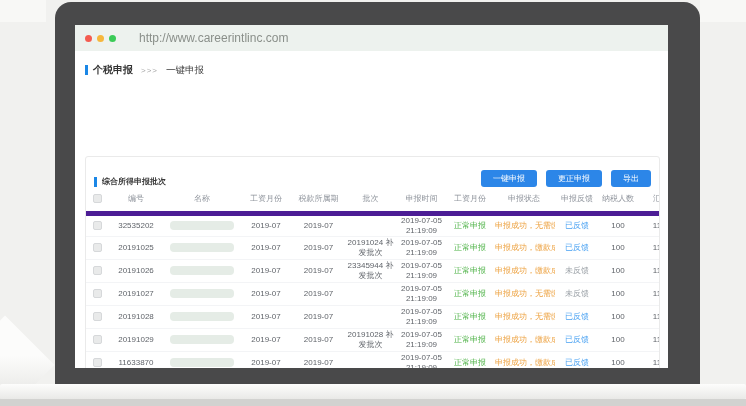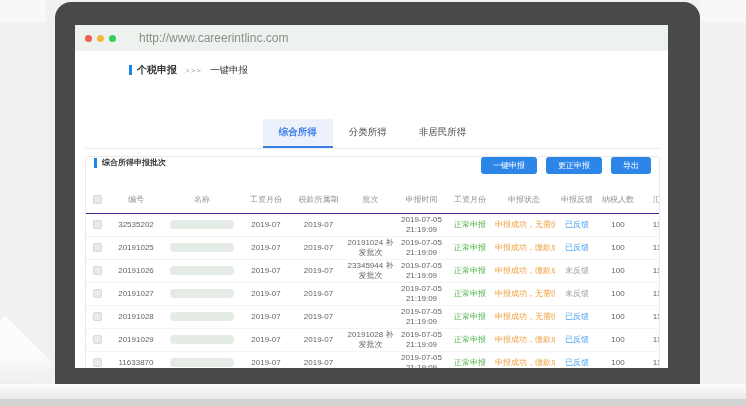--- a/index.html
+++ b/index.html
@@ -25,45 +25,45 @@
 
   
   .screen{position:absolute;left:75px;top:25px;width:593px;height:343px;background:#fff;z-index:4;overflow:hidden;}
   .urlbar{height:26px;background:#edf2ee;display:flex;align-items:center;padding-left:10px;}
   .dot{width:7px;height:7px;border-radius:50%;margin-right:5px;}
   .dot.r{background:#f45c50;} .dot.y{background:#f6b73c;} .dot.g{background:#3bcb57;}
   .url-text{margin-left:18px;font-size:12px;color:#8a8f8a;}
 
   .content{position:relative;width:100%;height:317px;}
 
-  .breadcrumb{position:absolute;left:10px;top:12px;display:flex;align-items:center;margin-left:44px;}
+  .breadcrumb{position:absolute;left:10px;top:12px;display:flex;align-items:center;}
   .blue-bar{width:3px;height:10px;background:#1b87e6;margin-right:5px;}
   .bc-section{font-size:10px;font-weight:bold;color:#333;}
   .bc-sep{font-size:8px;color:#a8a8a8;margin:0 8px;letter-spacing:1px;}
   .bc-current{font-size:9.5px;color:#3c3c3c;}
 
   .tabs{position:absolute;left:10px;top:68px;width:575px;border-bottom:1px solid #e8eaed;
         display:flex;justify-content:center;}
   .tab{font-size:9.5px;color:#4a4a4a;padding:7px 16px;cursor:pointer;}
   .tab.active{color:var(--tab-blue);font-weight:bold;background:#edf1fb;
               border-bottom:2px solid var(--tab-blue);}
 
   .panel{position:absolute;left:10px;top:105px;width:575px;height:234px;
          border:1px solid #eaeaea;border-radius:3px;background:#fff;overflow:hidden;}
-  .panel-header{height:30px;display:flex;align-items:flex-start;padding:0 8px;gap:28px;}
+  .panel-header{height:30px;display:flex;align-items:flex-end;padding:0 8px;gap:28px;}
   .panel-title-wrap{display:flex;align-items:center;flex:1;}
   .panel-title{font-size:8px;font-weight:bold;color:#3a3a3a;}
   .panel-btns{display:flex;gap:9px;}
   .btn{background:var(--accent);color:#fff;font-size:8px;border:none;border-radius:3px;
        height:17px;padding:0 12px;cursor:pointer;font-family:inherit;}
 
   .table-clip{width:573px;overflow:hidden;}
   table{border-collapse:collapse;table-layout:fixed;width:591px;}
   th,td{font-size:8px;text-align:center;padding:0 2px;line-height:1.2;overflow:hidden;}
-  thead th{color:#8f949c;height:26px;font-weight:normal;border-bottom:1px solid #4c1d95;}
+  thead th{color:#8f949c;height:26px;font-weight:normal;border-bottom:5px solid #4c1d95;}
   tbody td{color:#60646a;height:23px;border-bottom:1px solid #f3f4f6;}
   .checkbox{width:9px;height:9px;background:#e9eaea;border:1px solid #d6d8da;border-radius:2px;margin:0 auto;}
   .pill{width:64px;height:9px;background:#e5ece6;border-radius:4px;margin:0 auto;}
   .cell-type{color:var(--green);margin-left:24px;}
   .cell-status{color:var(--orange);white-space:nowrap;}
 </style>
 </head>
 <body>
 
 <div class="deco-tl"></div>
@@ -85,25 +85,20 @@
 
   <div class="content">
 
     <div class="breadcrumb">
       <span class="blue-bar"></span>
       <span class="bc-section">个税申报</span>
       <span class="bc-sep">&gt;&gt;&gt;</span>
       <span class="bc-current">一键申报</span>
     </div>
 
-    <div class="tabs">
-      <div class="tab active">综合所得</div>
-      <div class="tab">分类所得</div>
-      <div class="tab">非居民所得</div>
-    </div>
 
     <div class="panel">
       <div class="panel-header">
         <div class="panel-title-wrap">
           <span class="blue-bar"></span>
           <span class="panel-title">综合所得申报批次</span>
         </div>
         <div class="panel-btns">
           <button class="btn">一键申报</button>
           <button class="btn">更正申报</button>

